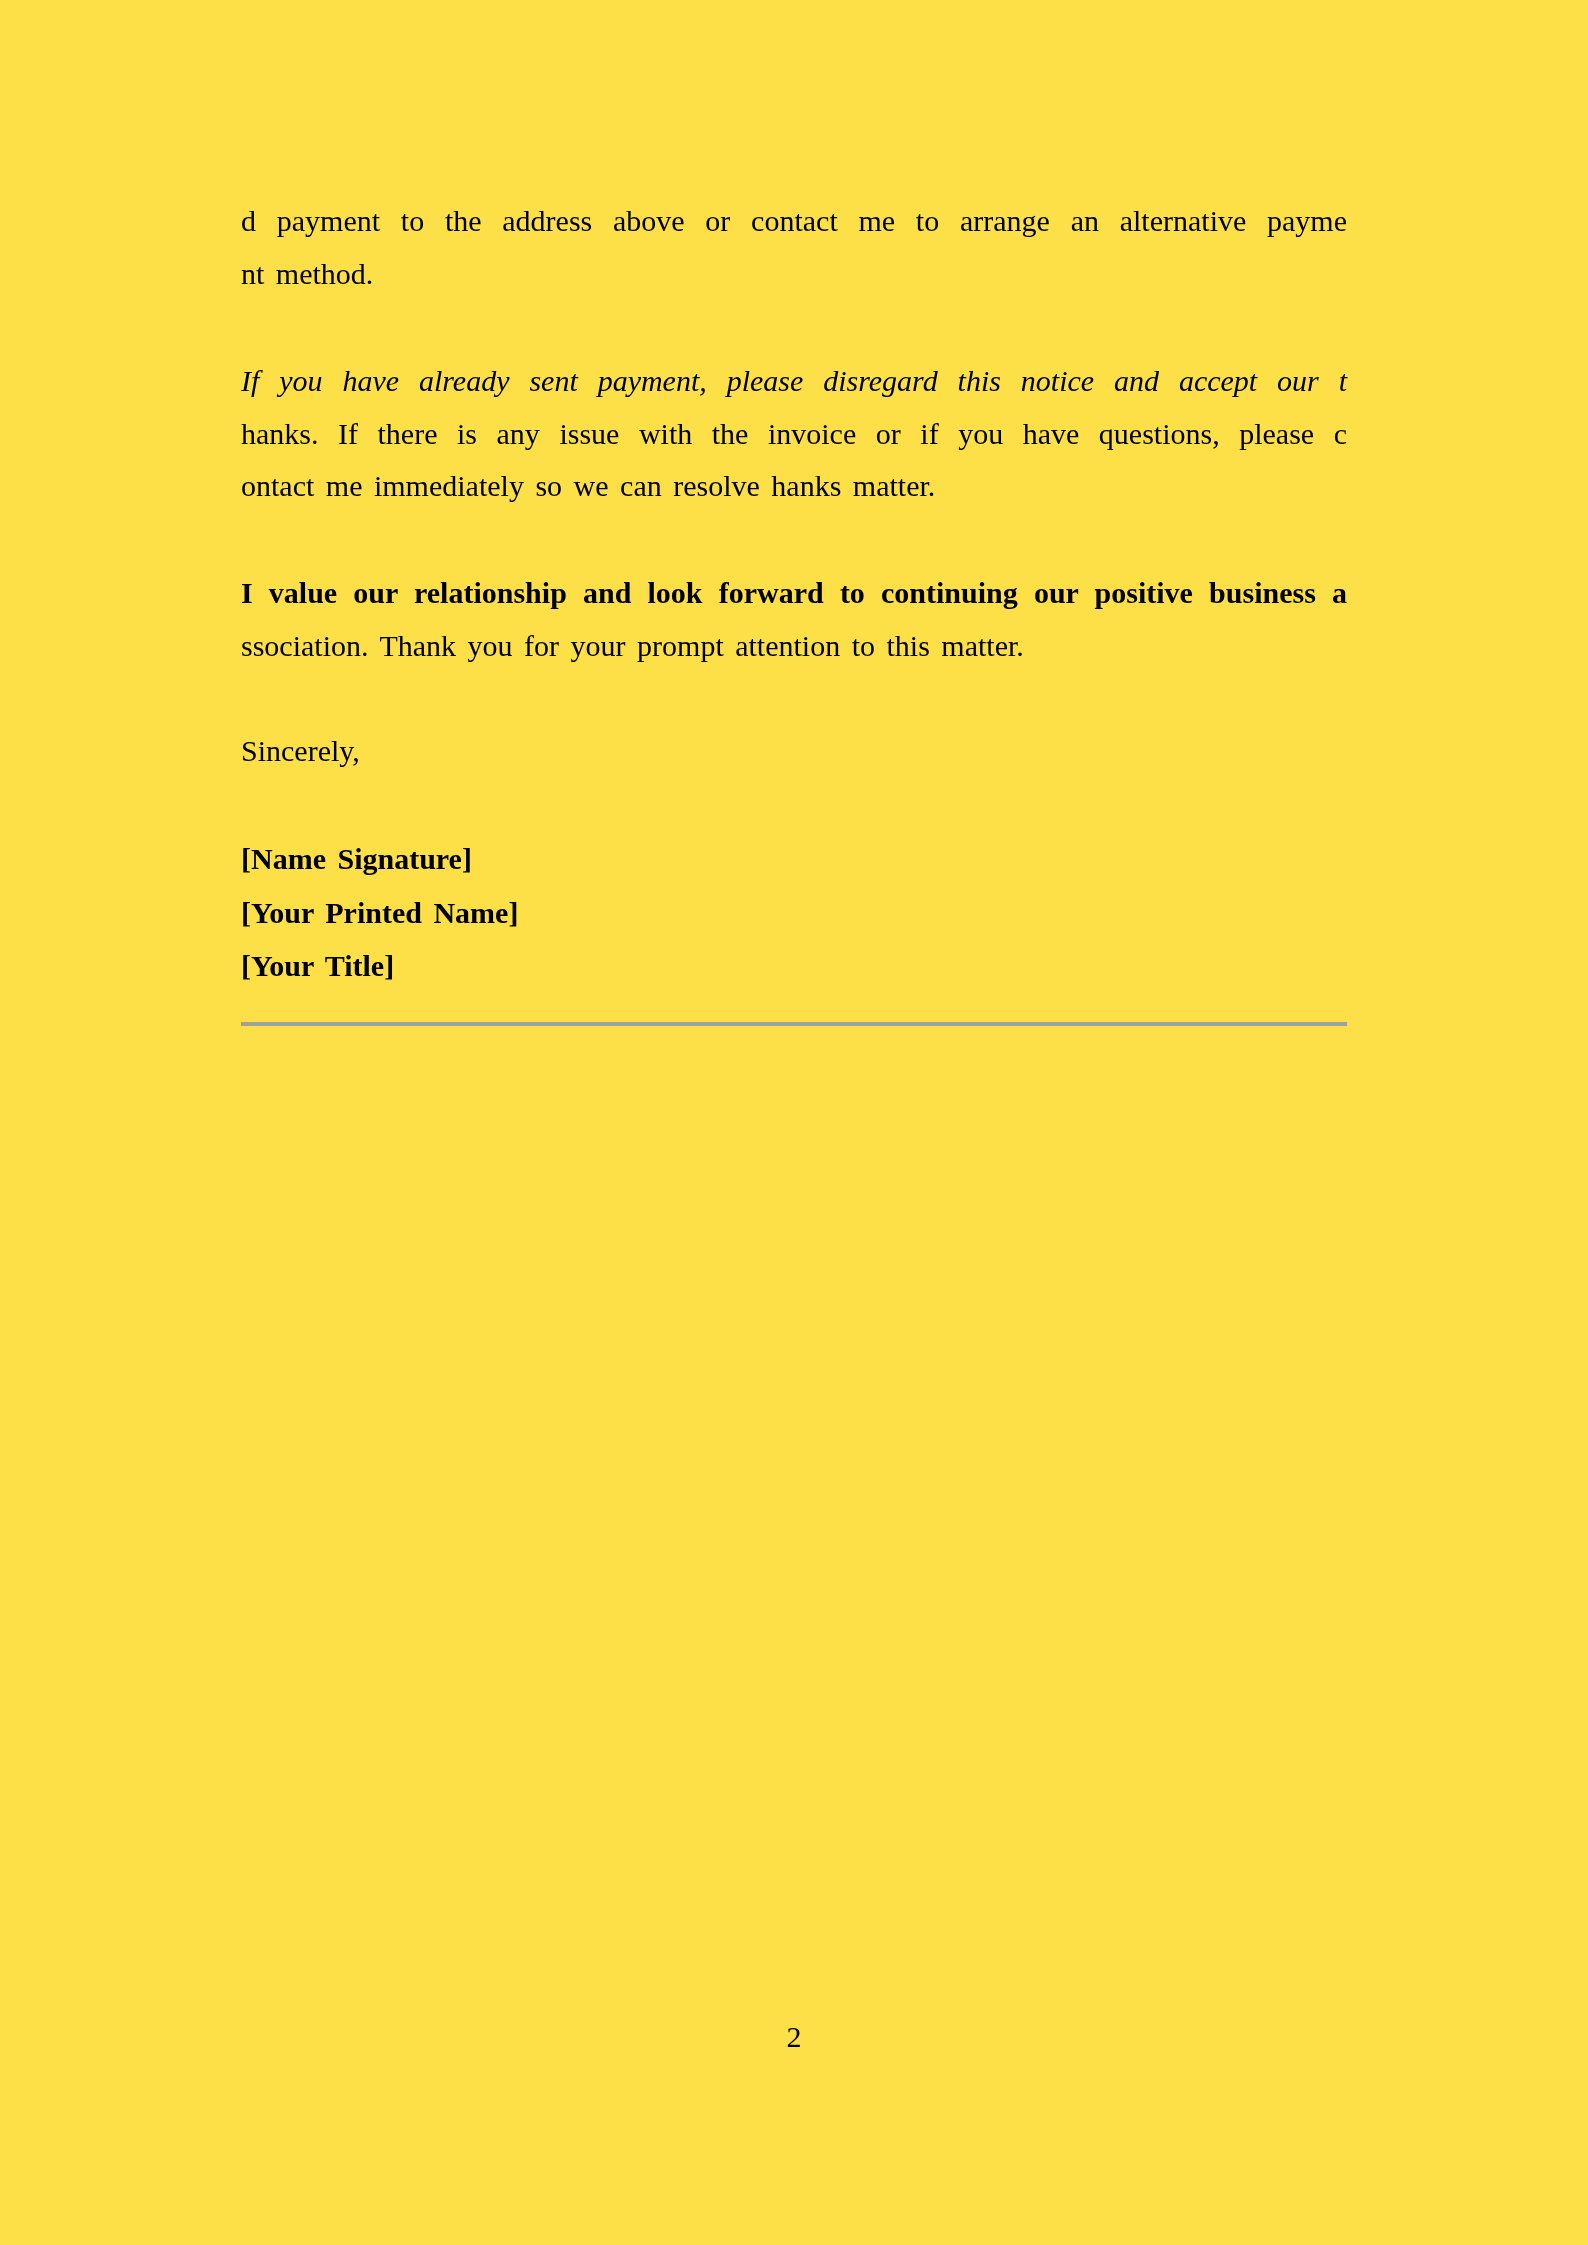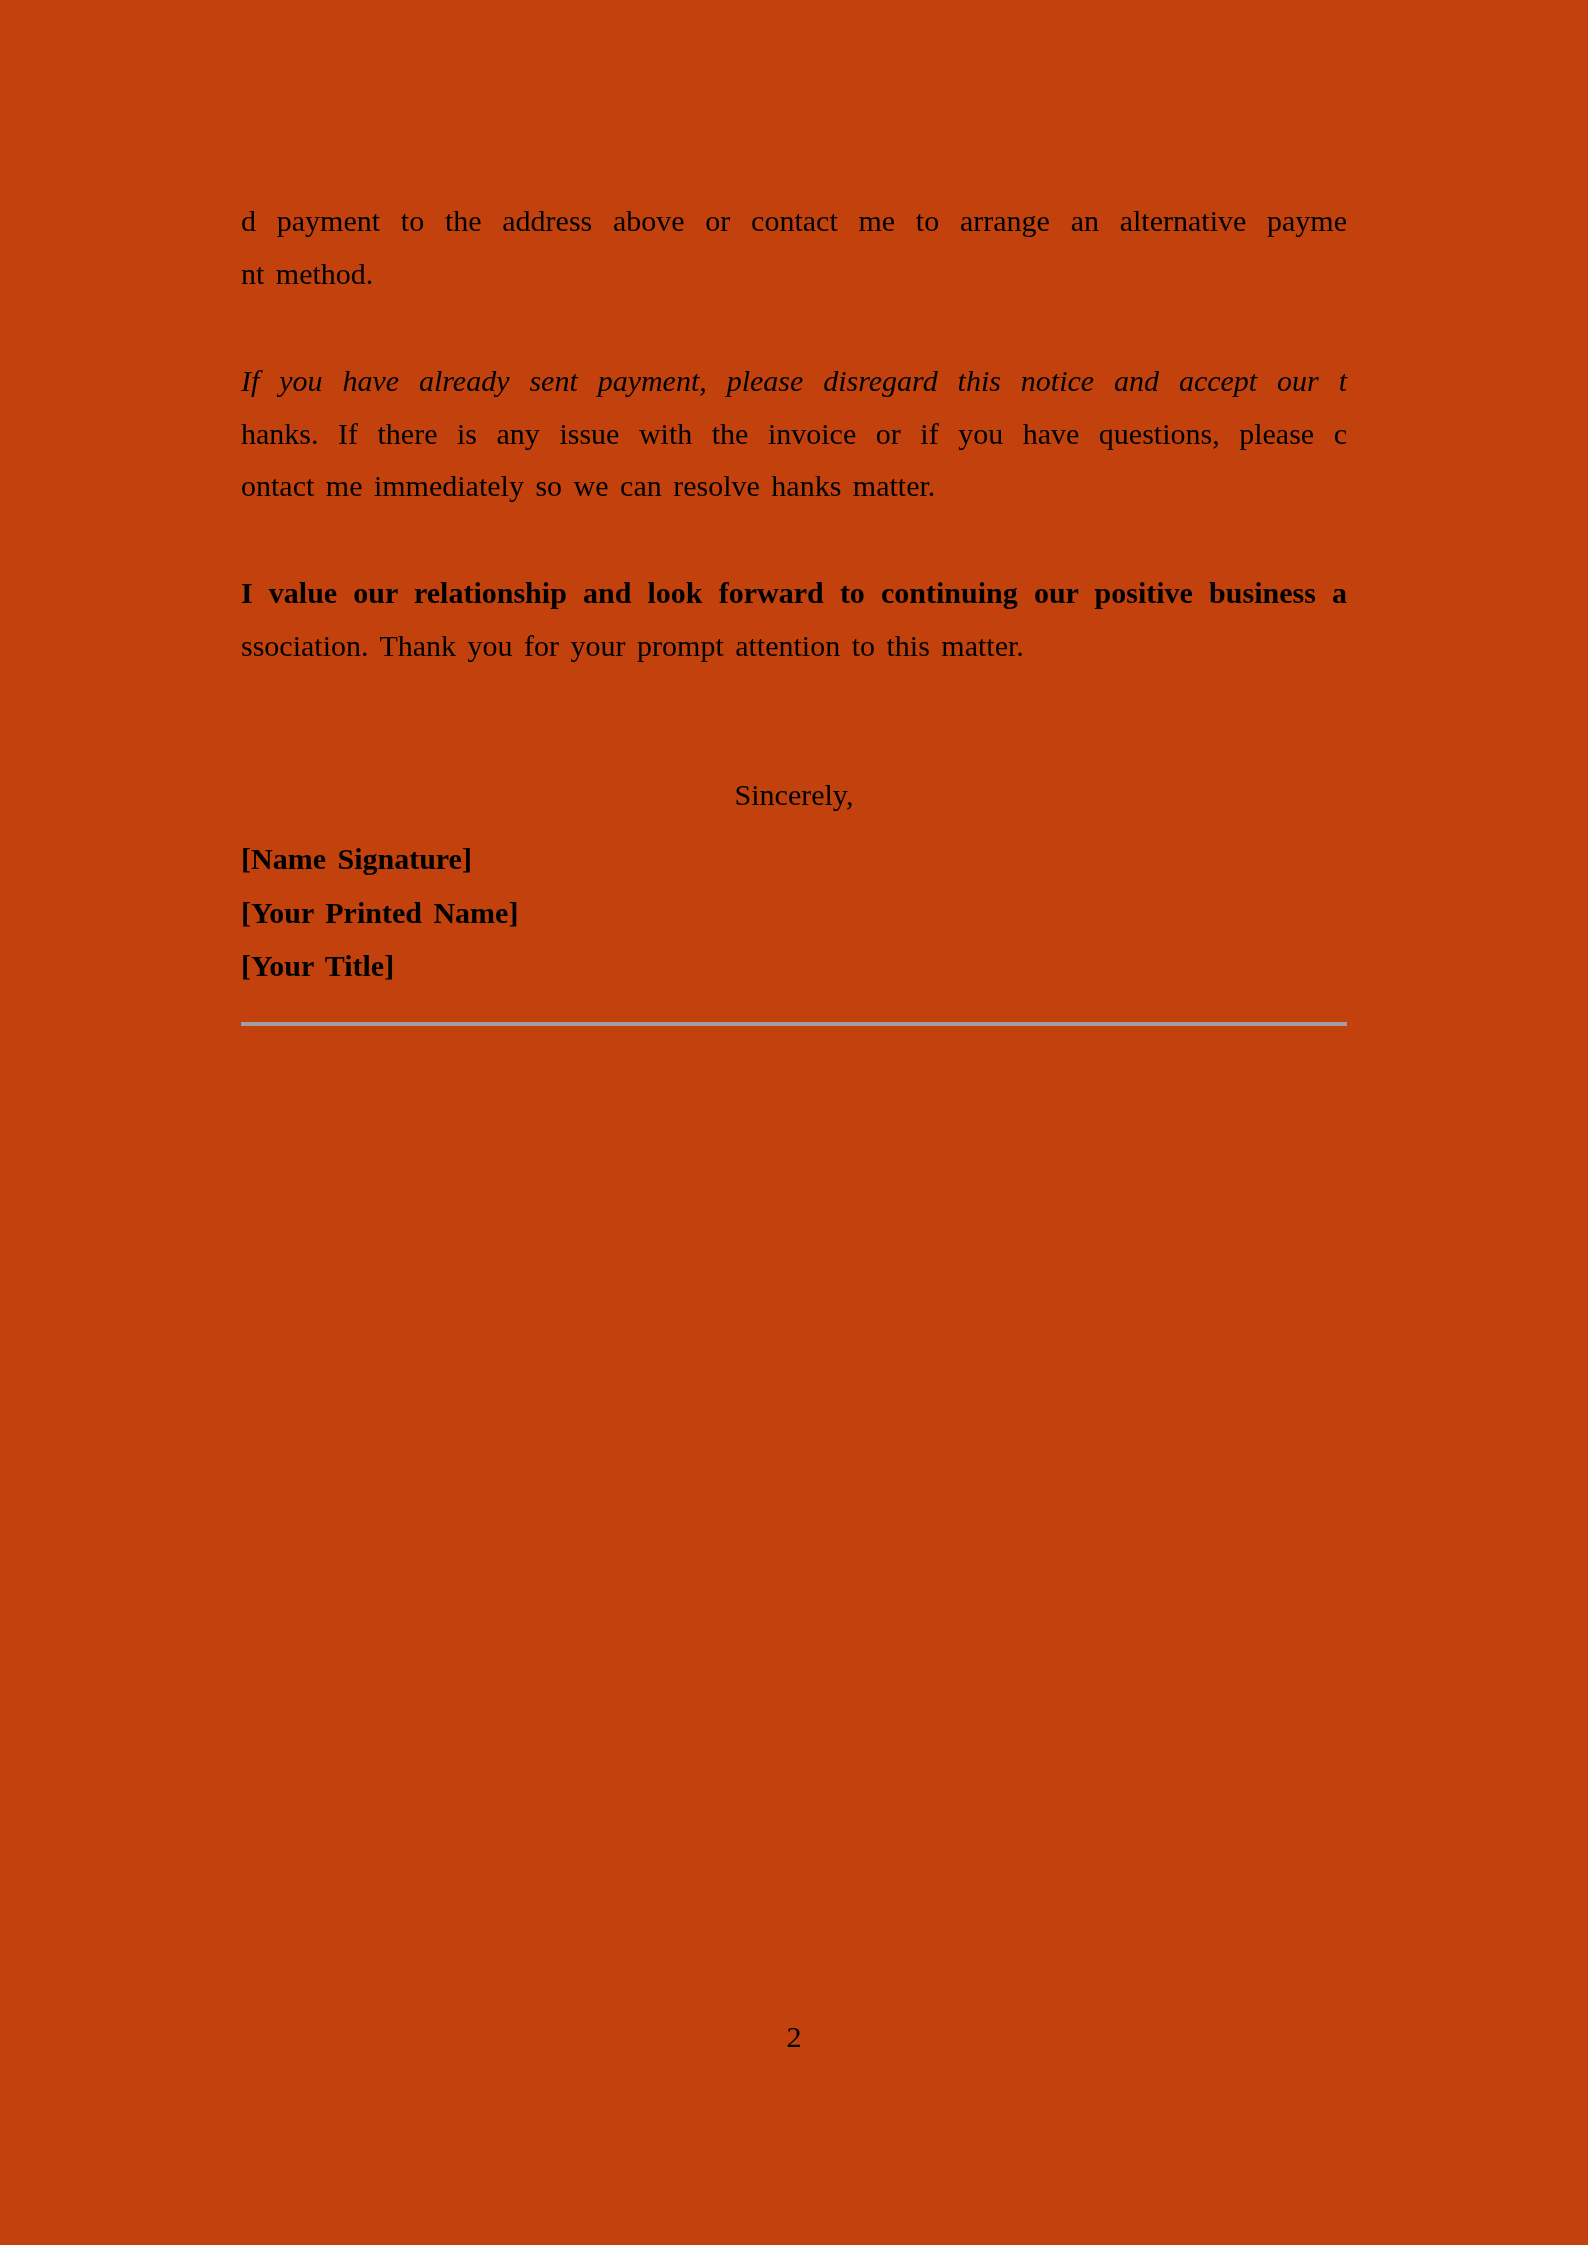--- a/index.html
+++ b/index.html
@@ -1,18 +1,18 @@
 <!DOCTYPE html>
 <html><head>
 <meta charset="utf-8">
 <style>
   html, body { margin: 0; padding: 0; background: #ffffff; }
   body { width: 1588px; height: 2245px; position: relative; overflow: hidden;
          font-family: "Liberation Serif", "DejaVu Serif", serif; color: #000; }
-  .page { position: absolute; left: 0; top: 0; width: 1588px; height: 2245px; background: #c2410c; }
+  .page { position: absolute; left: 0; top: 0; width: 1588px; height: 2245px; background: #fde047; }
   .body-text { position: absolute; left: 241px; width: 1106px; font-size: 30px; }
   .line { position: absolute; left: 0; width: 1106px; height: 53px; line-height: 53px;
           white-space: nowrap; word-spacing: 4px; }
   .line.justify { text-align: justify; text-align-last: justify; }
   .bold { font-weight: bold; }
   .rule { position: absolute; left: 241px; top: 1022px; width: 1106px; height: 4px; background: #a0a0a0; }
   .page-number { position: absolute; left: 0; width: 1588px; top: 2010px; text-align: center;
                  font-size: 30px; line-height: 53px; }
 </style>
 </head>
@@ -24,21 +24,21 @@
     <div class="line justify" style="top:194px;">d payment to the address above or contact me to arrange an alternative payme</div>
     <div class="line" style="top:247px;">nt method.</div>
 
     <div class="line justify" style="top:354px;font-style:italic;">If you have already sent payment, please disregard this notice and accept our t</div>
     <div class="line justify" style="top:407px;">hanks. If there is any issue with the invoice or if you have questions, please c</div>
     <div class="line" style="top:459px;">ontact me immediately so we can resolve hanks matter.</div>
 
     <div class="line justify" style="top:566px;font-weight:bold;">I value our relationship and look forward to continuing our positive business a</div>
     <div class="line" style="top:619px;">ssociation. Thank you for your prompt attention to this matter.</div>
 
-    <div class="line" style="top:768px;text-align:center;">Sincerely,</div>
+    <div class="line" style="top:724px;">Sincerely,</div>
 
     <div class="line bold" style="top:832px;">[Name Signature]</div>
     <div class="line bold" style="top:886px;">[Your Printed Name]</div>
     <div class="line bold" style="top:939px;">[Your Title]</div>
   </div>
 
   <div class="rule"></div>
 
   <div class="page-number">2</div>
 </div>

